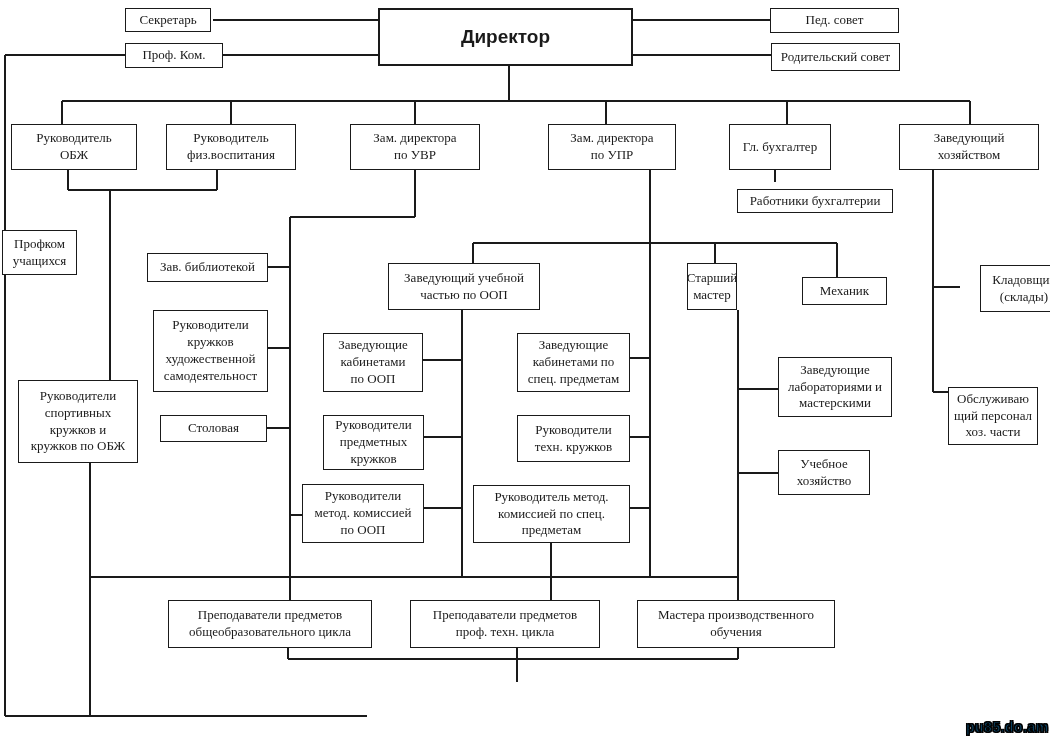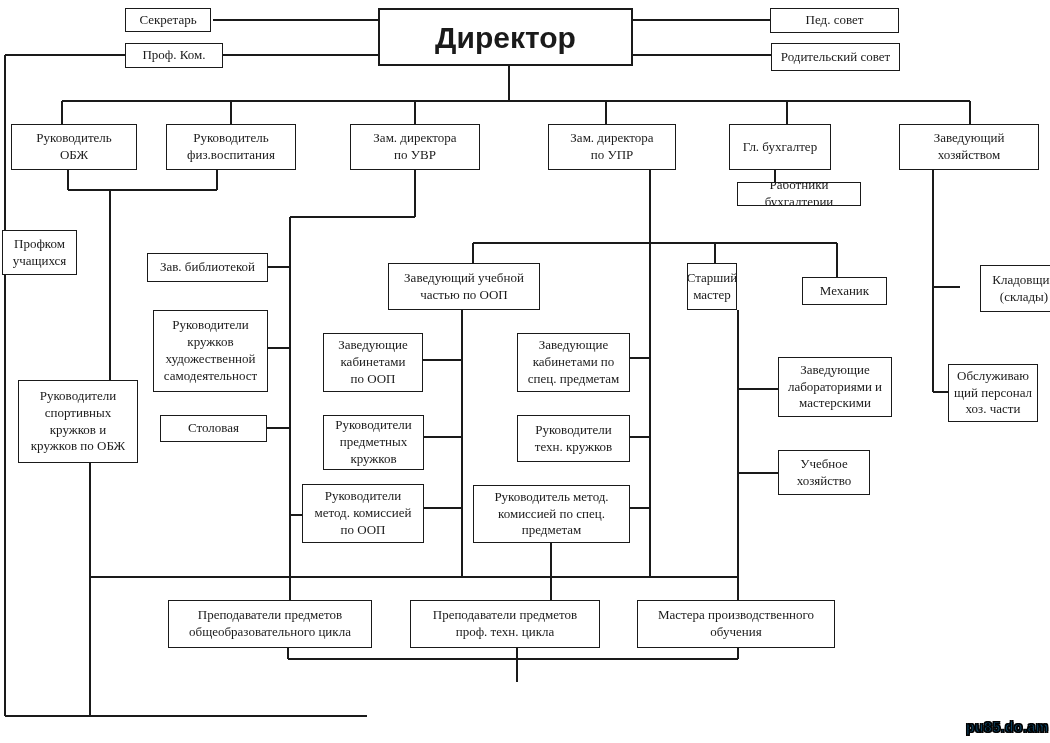--- a/index.html
+++ b/index.html
@@ -21,21 +21,21 @@
     text-align:center;
     font-size:13px;line-height:1.3;
     white-space:pre-line;
     z-index:1;
     padding:1px 3px;
     overflow:hidden;
   }
   .node.big{
     font-family:"Liberation Sans", sans-serif;
     font-weight:bold;
-    font-size:30px;
+    font-size:19px;
     border-width:2px;
     line-height:1.1;
   }
   .watermark{
     position:absolute;
     z-index:2;
     font-family:"Liberation Sans", sans-serif;
     font-weight:bold;
     font-size:14px;
     color:#0c4a6e;
@@ -127,21 +127,21 @@
 ОБЖ</div>
   <div class="node" style="left:166px;top:124px;width:130px;height:46px">Руководитель
 физ.воспитания</div>
   <div class="node" style="left:350px;top:124px;width:130px;height:46px">Зам. директора
 по УВР</div>
   <div class="node" style="left:548px;top:124px;width:128px;height:46px">Зам. директора
 по УПР</div>
   <div class="node" style="left:729px;top:124px;width:102px;height:46px">Гл. бухгалтер</div>
   <div class="node" style="left:899px;top:124px;width:140px;height:46px">Заведующий
 хозяйством</div>
-  <div class="node" style="left:737px;top:182px;width:124px;height:24px">Работники бухгалтерии</div>
+  <div class="node" style="left:737px;top:189px;width:156px;height:24px">Работники бухгалтерии</div>
 
   <div class="node" style="left:2px;top:230px;width:75px;height:45px">Профком
 учащихся</div>
   <div class="node" style="left:147px;top:253px;width:121px;height:29px">Зав. библиотекой</div>
   <div class="node" style="left:153px;top:310px;width:115px;height:82px">Руководители
 кружков
 художественной
 самодеятельност</div>
   <div class="node" style="left:18px;top:380px;width:120px;height:83px">Руководители
 спортивных
@@ -172,21 +172,21 @@
   <div class="node" style="left:687px;top:263px;width:50px;height:47px">Старший
 мастер</div>
   <div class="node" style="left:802px;top:277px;width:85px;height:28px">Механик</div>
   <div class="node" style="left:778px;top:357px;width:114px;height:60px">Заведующие
 лабораториями и
 мастерскими</div>
   <div class="node" style="left:778px;top:450px;width:92px;height:45px">Учебное
 хозяйство</div>
   <div class="node" style="left:980px;top:265px;width:88px;height:47px">Кладовщик
 (склады)</div>
-  <div class="node" style="left:948px;top:364px;width:90px;height:58px">Обслуживаю
+  <div class="node" style="left:948px;top:387px;width:90px;height:58px">Обслуживаю
 щий персонал
 хоз. части</div>
 
   <div class="node" style="left:168px;top:600px;width:204px;height:48px">Преподаватели предметов
 общеобразовательного цикла</div>
   <div class="node" style="left:410px;top:600px;width:190px;height:48px">Преподаватели предметов
 проф. техн. цикла</div>
   <div class="node" style="left:637px;top:600px;width:198px;height:48px">Мастера производственного
 обучения</div>
 

